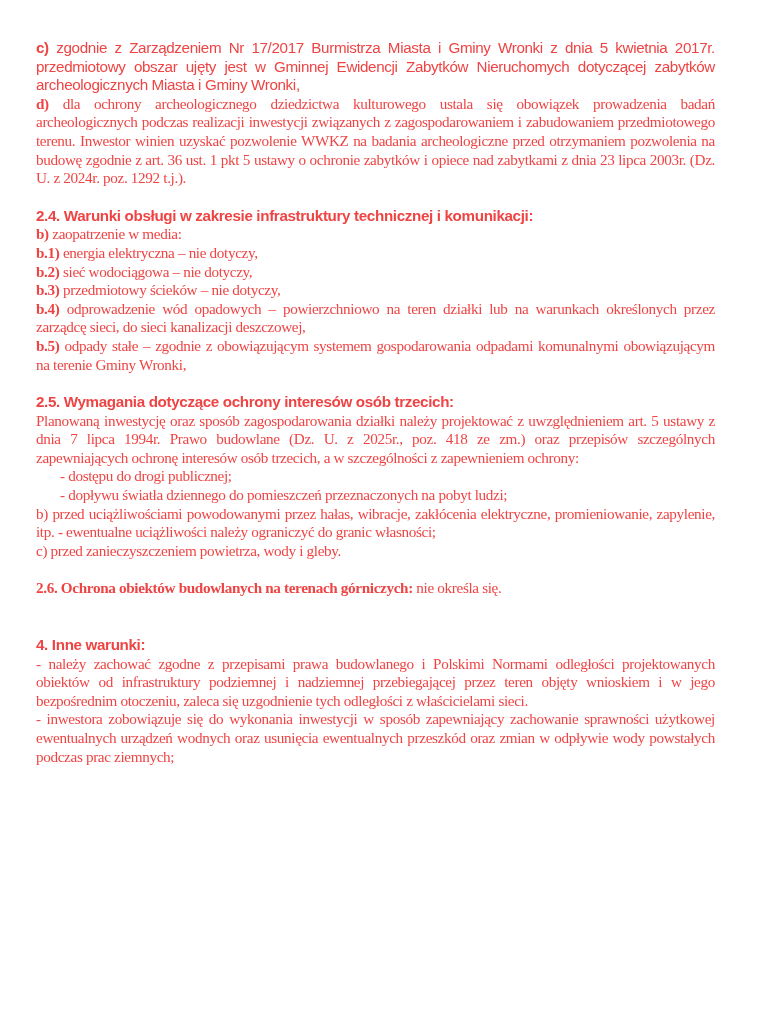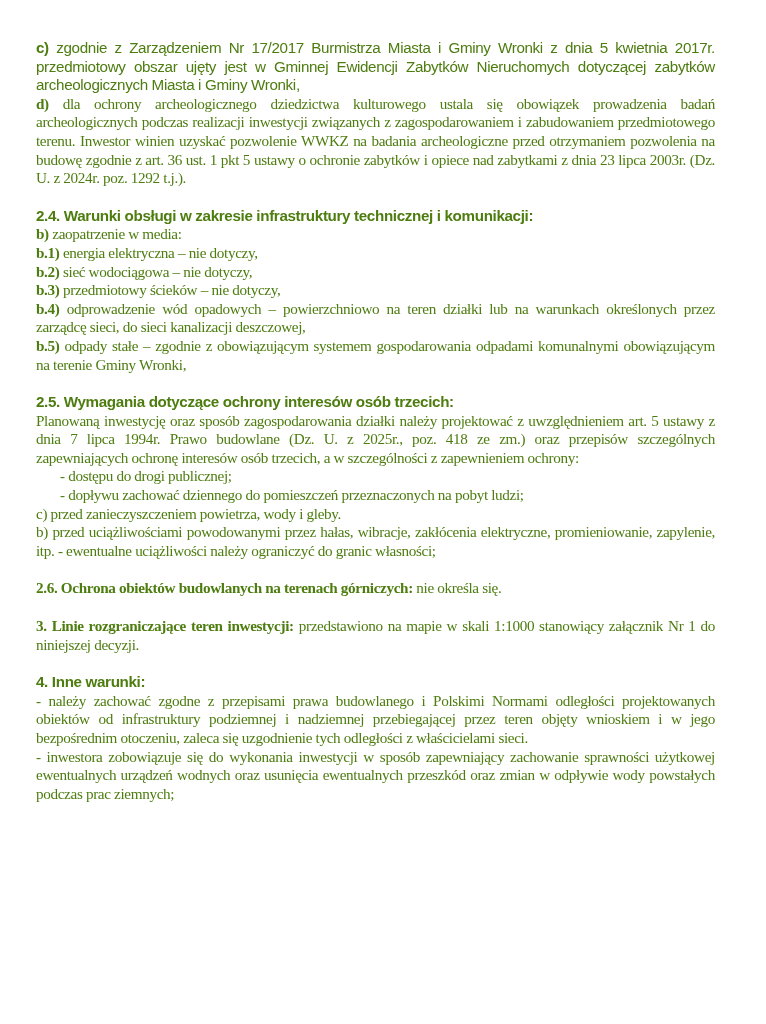--- a/index.html
+++ b/index.html
@@ -1,20 +1,20 @@
 <!DOCTYPE html>
 <html><head>
 <meta charset="utf-8">
 <style>
   html, body { margin: 0; padding: 0; background: #ffffff; }
   body { width: 766px; height: 1024px; position: relative; overflow: hidden; }
   .page {
     position: absolute; left: 36px; top: 39px; width: 679px;
     font-family: "Liberation Sans", sans-serif;
-    font-size: 15.2px; line-height: 18.6px; color: #4d7c0f;
+    font-size: 15.2px; line-height: 18.6px; color: #ef4444;
     letter-spacing: -0.35px;
   }
   .page p { margin: 0; text-align: justify; }
   .page p.last { text-align-last: left; font-family: Liberation Serif, serif; }
   .page b { font-weight: bold; }
   .indent { padding-left: 24px; }
   .gap { height: 19px; }
   .heading { font-weight: bold; }
 </style>
 </head>
@@ -34,31 +34,30 @@
   <p class="last"><b>b.2)</b><span> sieć wodociągowa – nie dotyczy,</span></p>
   <p class="last"><b>b.3)</b><span> przedmiotowy ścieków – nie dotyczy,</span></p>
   <p class="last"><b>b.4)</b><span> odprowadzenie wód opadowych – powierzchniowo na teren działki lub na warunkach określonych przez zarządcę sieci, do sieci kanalizacji deszczowej,</span></p>
   <p class="last"><b>b.5)</b><span> odpady stałe – zgodnie z obowiązującym systemem gospodarowania odpadami komunalnymi obowiązującym na terenie Gminy Wronki,</span></p>
 
   <div class="gap"></div>
 
   <p class="heading">2.5. Wymagania dotyczące ochrony interesów osób trzecich:</p>
   <p class="last">Planowaną inwestycję oraz sposób zagospodarowania działki należy projektować z uwzględnieniem art. 5 ustawy z dnia 7 lipca 1994r. Prawo budowlane (Dz. U. z 2025r., poz. 418 ze zm.) oraz przepisów szczególnych zapewniających ochronę interesów osób trzecich, a w szczególności z zapewnieniem ochrony:</p>
   <p class="last indent">- dostępu do drogi publicznej;</p>
-  <p class="last indent">- dopływu zachować dziennego do pomieszczeń przeznaczonych na pobyt ludzi;</p>
+  <p class="last indent">- dopływu światła dziennego do pomieszczeń przeznaczonych na pobyt ludzi;</p>
+  <p class="last">b) przed uciążliwościami powodowanymi przez hałas, wibracje, zakłócenia elektryczne, promieniowanie, zapylenie, itp. - ewentualne uciążliwości należy ograniczyć do granic własności;</p>
   <p class="last">c) przed zanieczyszczeniem powietrza, wody i gleby.</p>
-  <p class="last">b) przed uciążliwościami powodowanymi przez hałas, wibracje, zakłócenia elektryczne, promieniowanie, zapylenie, itp. - ewentualne uciążliwości należy ograniczyć do granic własności;</p>
 
   <div class="gap"></div>
 
   <p class="last"><b>2.6. Ochrona obiektów budowlanych na terenach górniczych:</b><span> nie określa się.</span></p>
 
   <div class="gap"></div>
 
-  <p class="last"><b>3. Linie rozgraniczające teren inwestycji:</b><span> przedstawiono na mapie w skali 1:1000 stanowiący załącznik Nr 1 do niniejszej decyzji.</span></p>
 
   <div class="gap"></div>
 
   <p class="heading">4.  Inne warunki:</p>
   <p class="last">- należy zachować zgodne z przepisami prawa budowlanego i Polskimi Normami odległości projektowanych obiektów od infrastruktury podziemnej i nadziemnej przebiegającej przez teren objęty wnioskiem i w jego bezpośrednim otoczeniu, zaleca się uzgodnienie tych odległości z właścicielami sieci.</p>
   <p class="last">- inwestora zobowiązuje się do wykonania inwestycji w sposób zapewniający zachowanie sprawności użytkowej ewentualnych urządzeń wodnych oraz usunięcia ewentualnych przeszkód oraz zmian w odpływie wody powstałych podczas prac ziemnych;</p>
 
 </div>
 
 </body></html>

